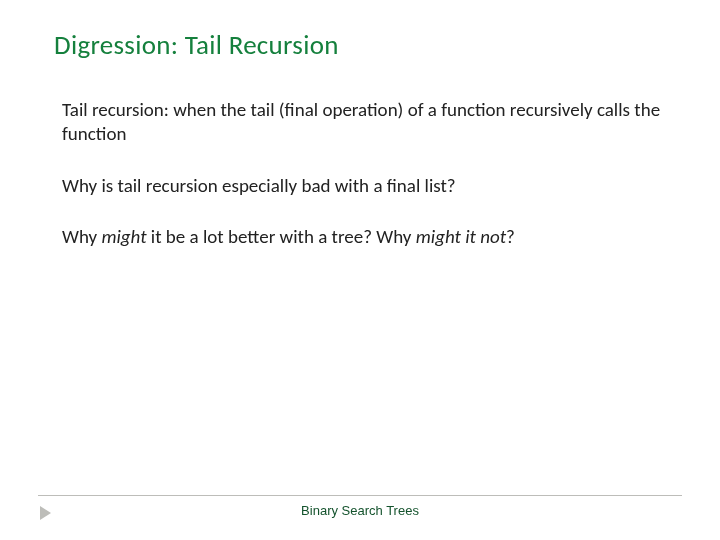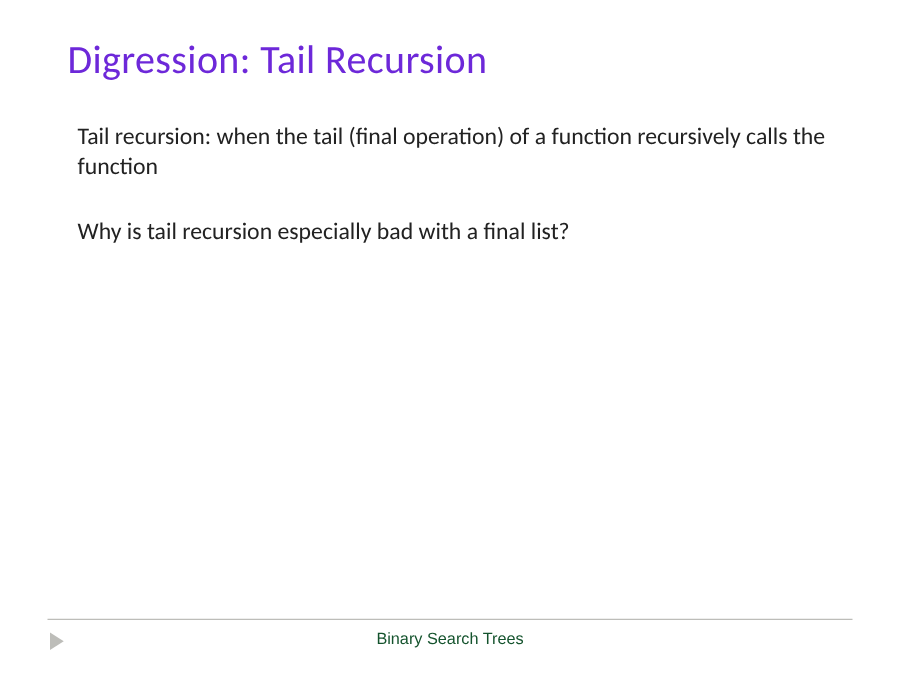--- a/index.html
+++ b/index.html
@@ -6,22 +6,22 @@
   body {
     width: 720px; height: 540px;
     background: #ffffff;
     font-family: "Gill Sans", "Gill Sans MT", Calibri, sans-serif;
     position: relative;
     overflow: hidden;
   }
   .title {
     position: absolute;
     top: 28px; left: 54px;
-    font-size: 32px;
-    color: #6d28d9;
+    font-size: 27px;
+    color: #15803d;
     font-weight: 400;
     letter-spacing: 0.3px;
   }
   .content {
     position: absolute;
     top: 98px;
     left: 40px;
     right: 40px;
   }
   .bullet-item {
@@ -75,18 +75,22 @@
   <div class="bullet-item">
     <div class="bullet-glyph"></div>
     <div class="bullet-text">Tail recursion: when the tail (final operation) of a function recursively calls the function</div>
   </div>
 
   <div class="bullet-item">
     <div class="bullet-glyph"></div>
     <div class="bullet-text">Why is tail recursion especially bad with a final list?</div>
   </div>
 
+  <div class="bullet-item">
+    <div class="bullet-glyph"></div>
+    <div class="bullet-text"><span>Why </span><span class="it">might</span><span> it be a lot better with a tree?  Why </span><span class="it">might it not</span><span>?</span></div>
+  </div>
 
 </div>
 
 <div class="footer-rule"></div>
 <div class="play-icon"></div>
 <div class="footer-text">Binary Search Trees</div>
 
 </body></html>

